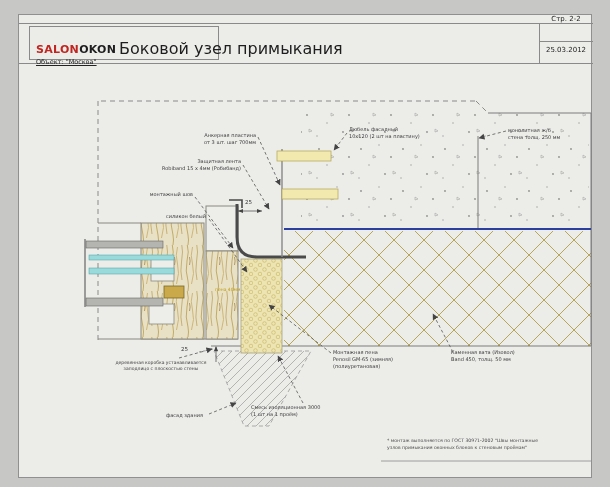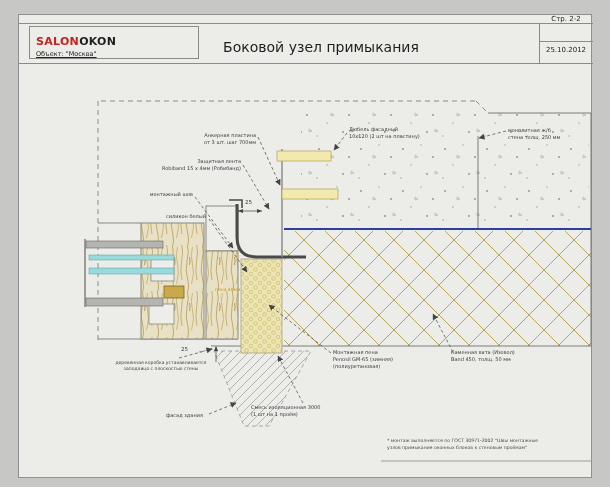--- a/index.html
+++ b/index.html
@@ -1,27 +1,27 @@
 <!DOCTYPE html>
 <html><head>
 <meta charset="utf-8">
 <style>
   html,body{margin:0;padding:0;width:610px;height:487px;background:#c7c7c5;
     font-family:"DejaVu Sans",sans-serif;overflow:hidden}
   .page{position:absolute;left:18px;top:14px;width:574px;height:464px;
     background:#ecece9;border:1px solid #909090;box-sizing:border-box}
   .cv{position:absolute;left:0;top:0}
   .hl,.vl{position:absolute;background:#8a8a8a}
-  .logo-box{position:absolute;left:10px;top:11px;width:170px;height:33px;
-    border:1px solid #8a8a8a;box-sizing:border-box;padding:8px 6px;background:#ecece9}
+  .logo-box{position:absolute;left:10px;top:11px;width:190px;height:33px;
+    border:1px solid #8a8a8a;box-sizing:border-box;padding:16px 6px;background:#ecece9}
   .logo{font-size:11px;font-weight:bold;letter-spacing:.3px;color:#1e1e1e}
   .logo .red{color:#c0251f}
   .obj{font-size:6.5px;text-decoration:underline;color:#222;margin-top:2px}
-  .title{position:absolute;left:100px;top:24px;width:404px;text-align:center;
-    font-size:14px;color:#1e1e1e}
+  .title{position:absolute;left:100px;top:24px;width:404px;text-align:left;
+    font-size:16px;color:#1e1e1e}
   .cell{position:absolute;left:520px;width:54px;text-align:center;font-size:7px;color:#222}
   .co{position:absolute;font-size:5px;color:#3c3c3c;line-height:1.35}
   .co span{display:block}
   .dim{position:absolute;font-size:5.5px;color:#333}
   .inline-lbl{position:absolute;left:196px;top:272px;font-size:4.5px;color:#c09c10}
   .footnote{position:absolute;left:368px;top:423px;width:202px;font-size:4.6px;
     color:#4a4a4a;line-height:1.45}
   .footnote span{display:block}
 </style>
 </head>
@@ -141,21 +141,21 @@
   <div class="vl" style="left:520px;top:8px;width:1px;height:40px"></div>
   <div class="hl" style="left:520px;top:26px;width:54px;height:1px"></div>
 
   <div class="logo-box">
     <div class="logo"><span class="red">SALON</span><span>OKON</span></div>
     <div class="obj">Объект: "Москва"</div>
   </div>
 
   <div class="title">Боковой узел примыкания</div>
   <div class="cell" style="top:0">Стр. 2-2</div>
-  <div class="cell" style="top:31px">25.10.2012</div>
+  <div class="cell" style="top:31px">25.03.2012</div>
 
   <div class="co" style="left:147px;top:117px;width:90px;text-align:right">
     <span>Анкерная пластина</span>
     <span>от 3 шт. шаг 700мм</span>
   </div>
   <div class="co" style="left:127px;top:143px;width:95px;text-align:right">
     <span>Защитная лента</span>
     <span>Robiband 15 х 4мм (Робибанд)</span>
   </div>
   <div class="co" style="left:99px;top:176px;width:75px;text-align:right">

